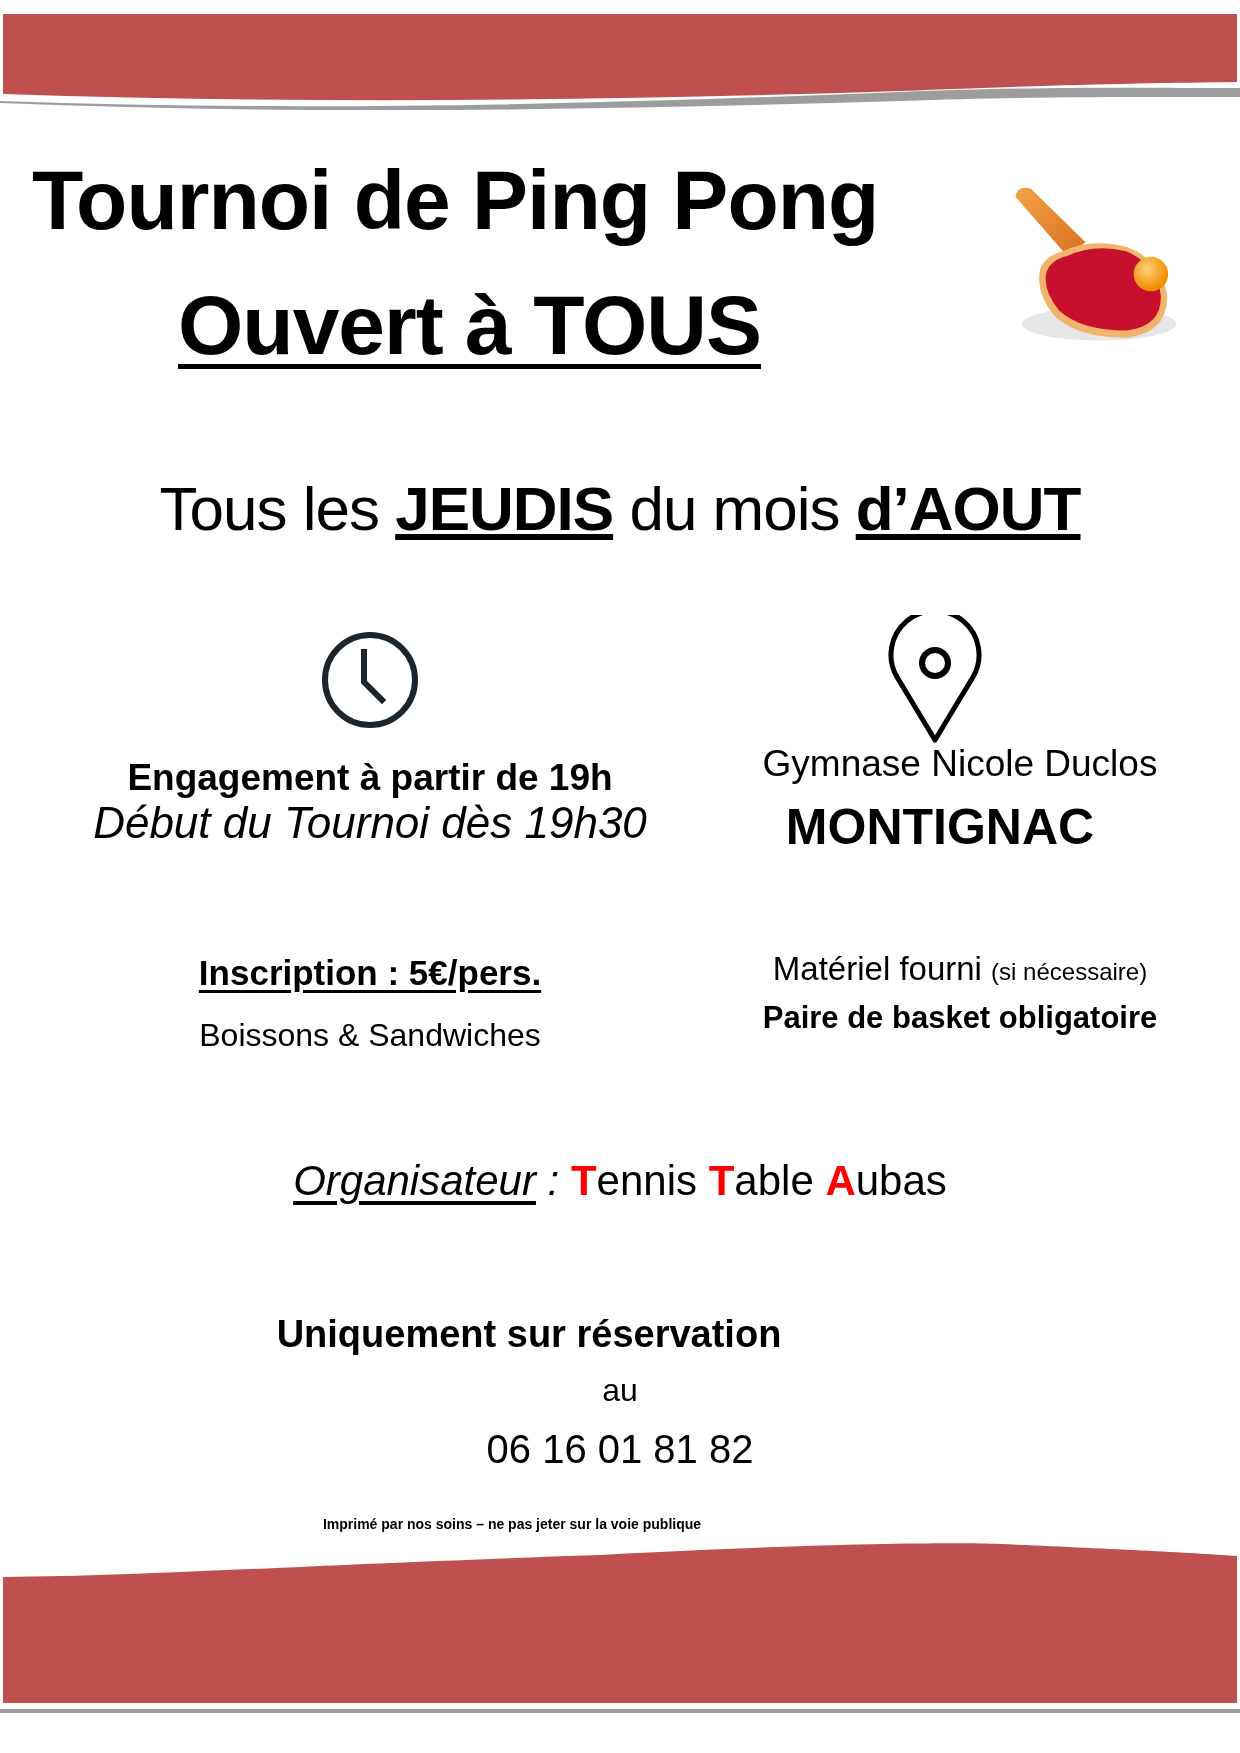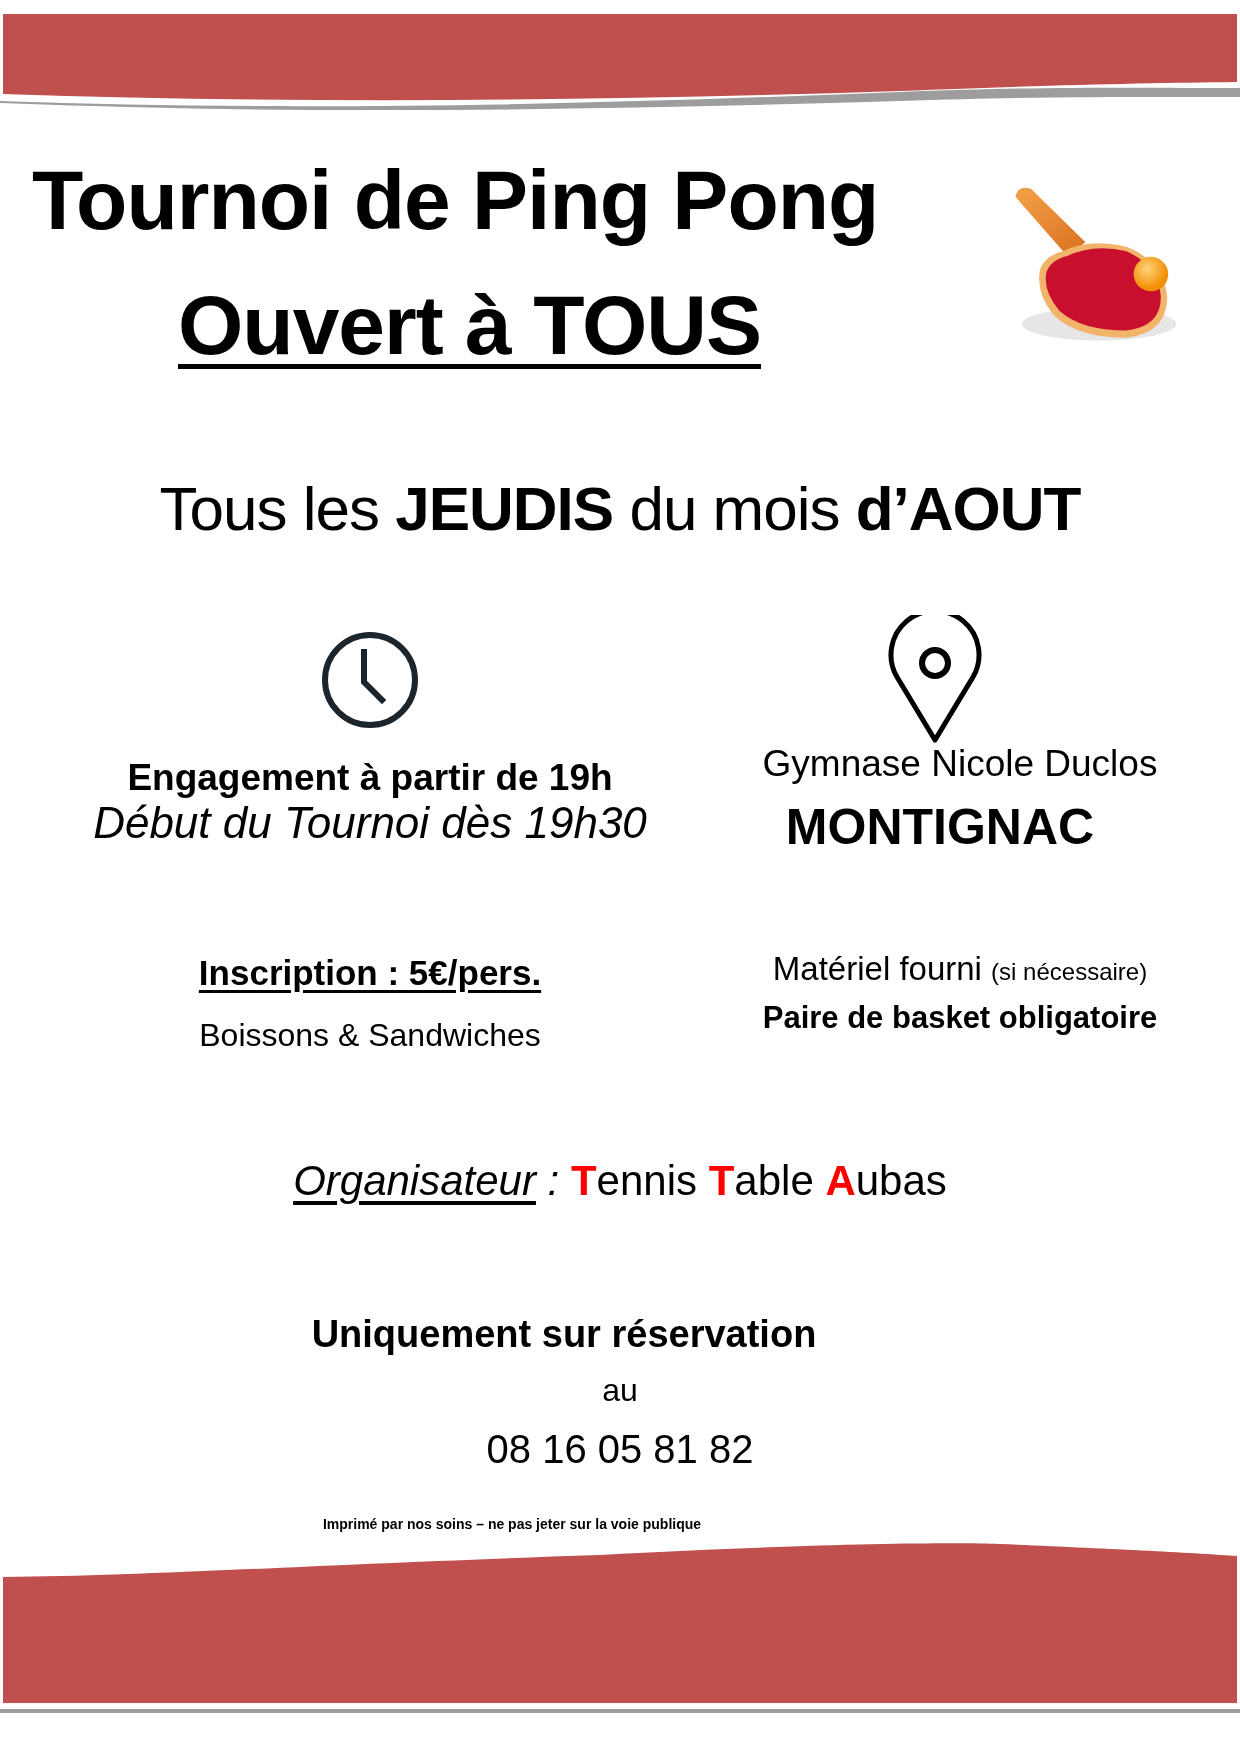--- a/index.html
+++ b/index.html
@@ -9,21 +9,21 @@
   .center { text-align:center; }
   .band-top { position:absolute; left:0; top:0; width:1240px; height:120px; }
   .band-bottom { position:absolute; left:0; top:1520px; width:1240px; height:233px; }
 
   .title { left:32px; top:158px; width:900px; font-size:84px; font-weight:bold; letter-spacing:-1px; line-height:1; }
   .subtitle { left:178px; top:283px; font-size:84px; font-weight:bold; letter-spacing:-1px; line-height:1;
               text-decoration:underline; text-decoration-thickness:5px; text-underline-offset:10px; }
   .paddle { left:990px; top:165px; width:200px; height:200px; }
 
   .dates { left:0; width:1240px; top:478px; font-size:62px; line-height:1; letter-spacing:-1px; }
-  .dates b { font-weight:bold; }
+  .dates b { font-weight:bold;text-decoration:underline; }
 
   .clock { left:320px; top:630px; width:100px; height:100px; }
   .pin { left:885px; top:615px; width:100px; height:130px; }
 
   .left-col { left:60px; width:620px; }
   .right-col { left:700px; width:520px; }
 
   .engage { top:757px; font-size:37px; font-weight:bold; }
   .debut { top:798px; font-size:44px; font-style:italic; }
   .venue { top:743px; font-size:37px; }
@@ -32,21 +32,21 @@
   .inscription { top:953px; font-size:35px; font-weight:bold; text-decoration:underline; text-underline-offset:5px; }
   .boissons { top:1005px; font-size:32px;margin-top:12px; }
   .materiel { top:950px; font-size:33px; }
   .materiel small { font-size:24px; }
   .basket { top:1000px; font-size:31px; font-weight:bold; }
 
   .organizer { left:0; width:1240px; top:1157px; font-size:42px; }
   .org-label { font-style:italic; text-decoration:underline; text-underline-offset:6px; }
   .red { color:#ff0000; font-weight:bold; }
 
-  .reserve { left:0; width:1058px; top:1313px; font-size:38px; font-weight:bold;margin-left:35px; }
+  .reserve { left:0; width:1058px; top:1313px; font-size:38px; font-weight:bold; }
   .au { left:0; width:1240px; top:1372px; font-size:32px; }
   .phone { left:0; width:1240px; top:1427px; font-size:40px; }
   .printed { left:0; width:1024px; top:1516px; font-size:14px; font-weight:bold; }
 </style>
 </head>
 <body>
 
 <svg class="band-top" viewBox="0 0 1240 120" preserveAspectRatio="none">
   <path d="M0,101 C300,112 600,104 900,92 C1050,86 1150,88 1240,88 L1240,97 C1150,97 1050,96 900,101 C600,110 300,115 0,103 Z" fill="#9d9d9d"></path>
   <path d="M3,14 L1237,14 L1237,82 C1150,83 1050,85 900,91 C600,101 300,104 3,94 Z" fill="#c0504d"></path>
@@ -101,20 +101,20 @@
   <small>(si nécessaire)</small>
 </div>
 <div class="abs right-col center basket">Paire de basket obligatoire</div>
 
 <div class="abs organizer center">
   <span class="org-label">Organisateur</span><i> : </i><span class="red">T</span><span>ennis </span><span class="red">T</span><span>able </span><span class="red">A</span><span>ubas</span>
 </div>
 
 <div class="abs reserve center">Uniquement sur réservation</div>
 <div class="abs au center">au</div>
-<div class="abs phone center">08 16 05 81 82</div>
+<div class="abs phone center">06 16 01 81 82</div>
 
 <div class="abs printed center">Imprimé par nos soins – ne pas jeter sur la voie publique</div>
 
 <svg class="band-bottom" viewBox="0 0 1240 233" preserveAspectRatio="none">
   <path d="M3,57 C150,56 300,45 600,35 C800,24 950,22 1000,24 C1100,28 1200,33 1237,36 L1237,183 L3,183 Z" fill="#c0504d"></path>
   <rect x="0" y="189" width="1240" height="4" fill="#9d9d9d"></rect>
 </svg>
 
 </body></html>

